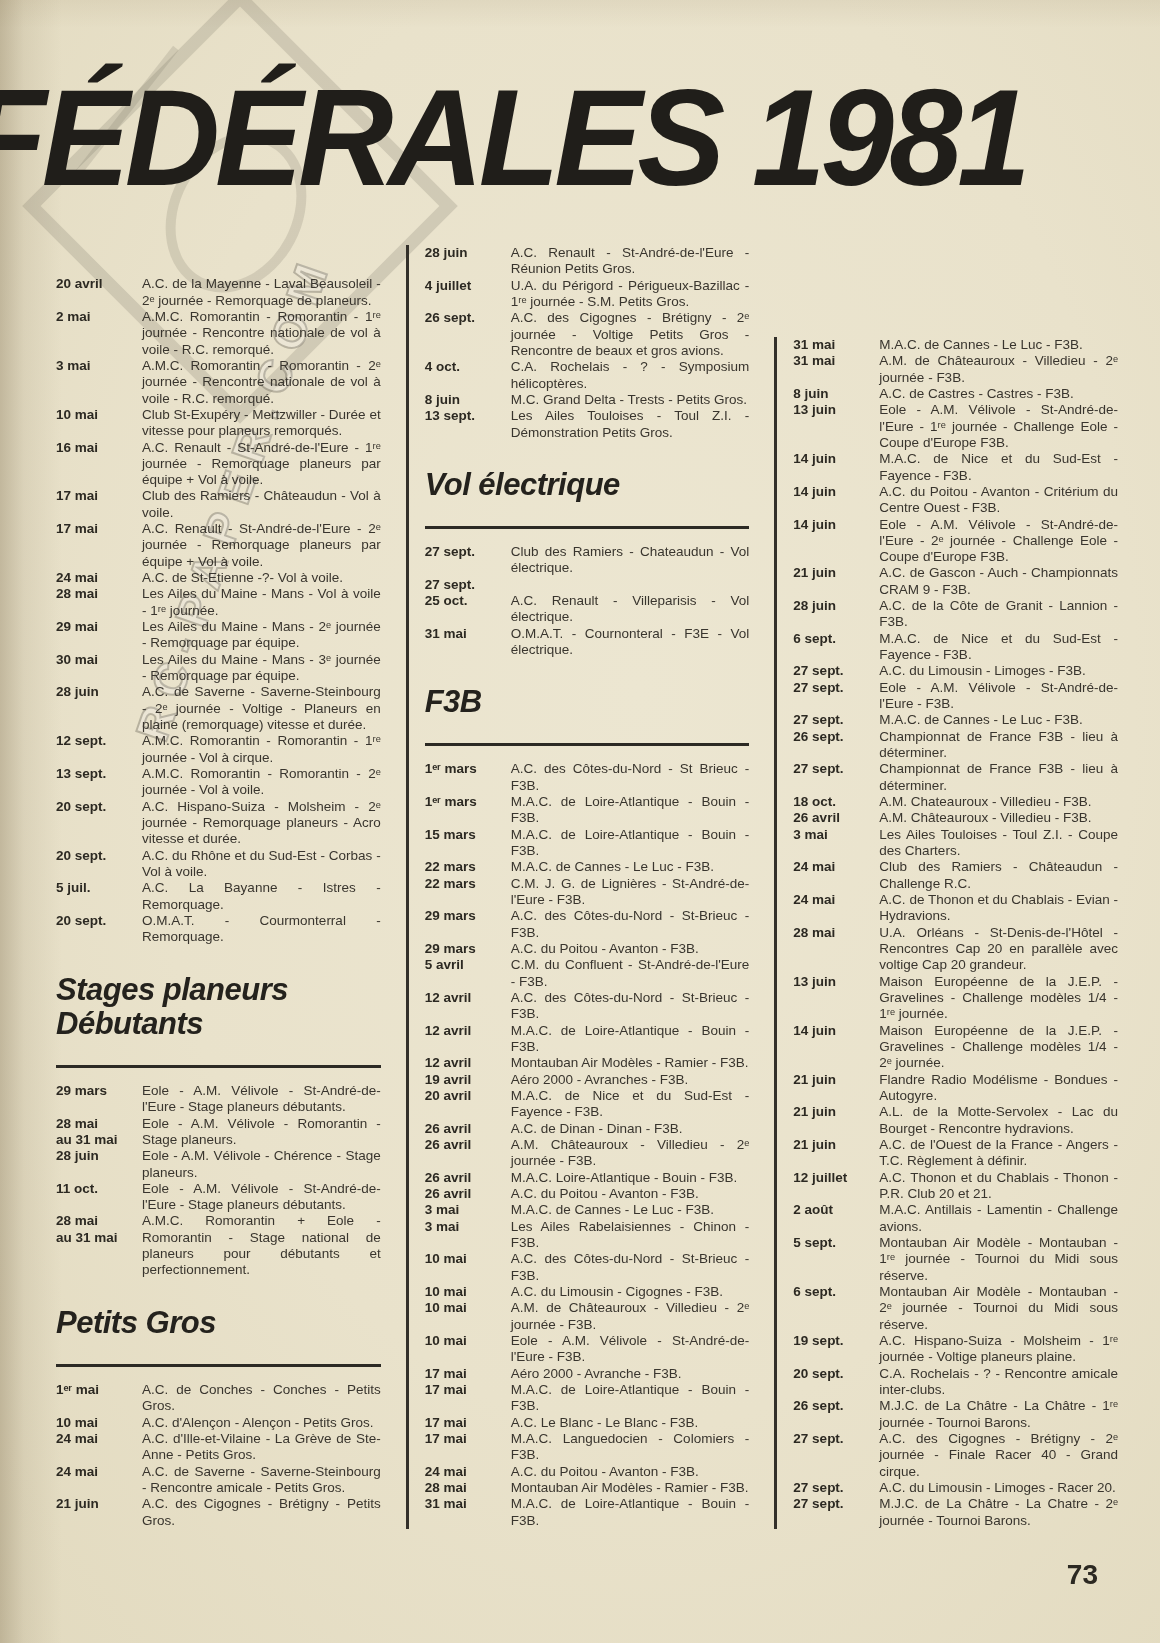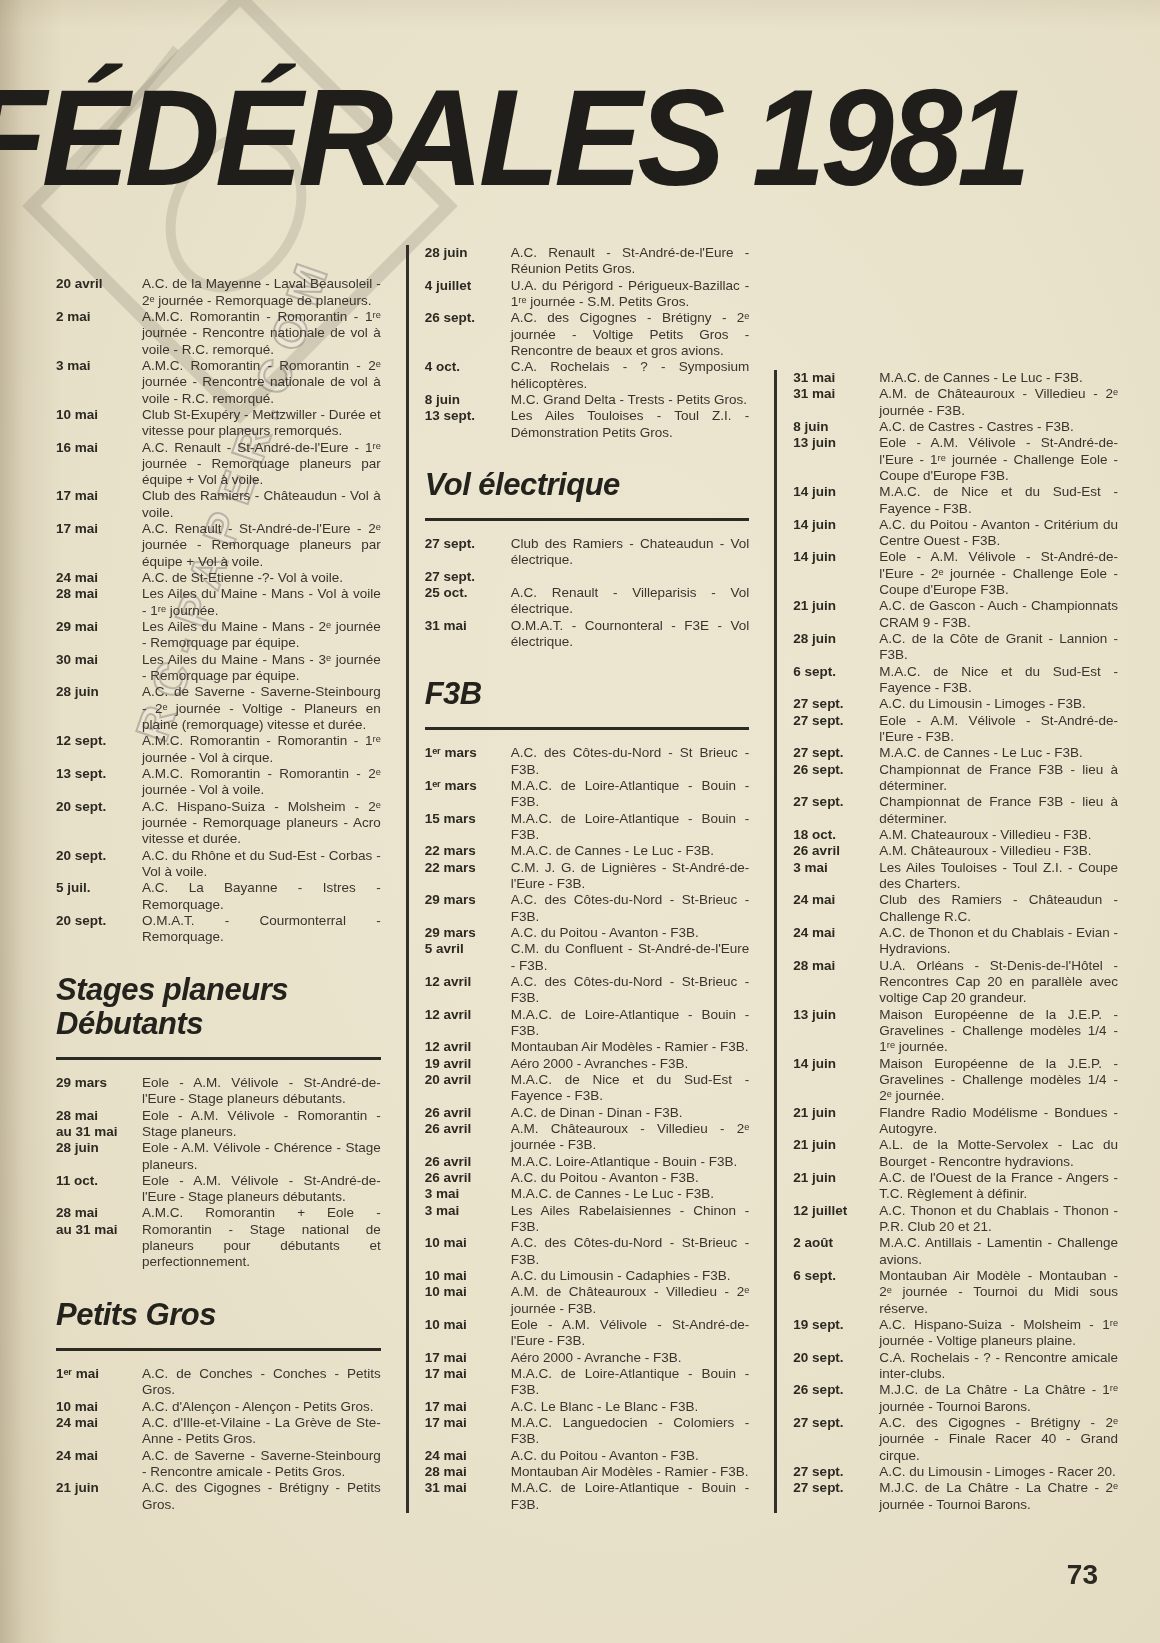--- a/index.html
+++ b/index.html
@@ -58,21 +58,21 @@
   .col{flex:1;min-width:0;padding-right:12px;}
   .col + .col{border-left:3.5px solid #33302a;padding-left:16px;margin-left:13px;}
   .col:last-child{padding-right:0;}
   .event{display:flex;}
   .date{
     width:78px;flex-shrink:0;padding-right:8px;
     font-weight:700;color:#2c2922;white-space:pre-line;
   }
   .desc{flex:1;text-align:justify;}
   .section-heading{
-    margin:27px 0 15px 0;padding-bottom:16px;
+    margin:27px 0 15px 0;padding-bottom:24px;
     border-bottom:3px solid #2c2a24;
     font-size:31px;line-height:1.1;font-weight:700;font-style:italic;
     letter-spacing:-0.5px;color:#24221d;
   }
   
   .pageno{
     position:absolute;right:62px;bottom:52px;
     font-size:28px;font-weight:700;color:#2c2922;
   }
 </style>
@@ -326,21 +326,21 @@
         <div class="event">
           <div class="date">3 mai</div>
           <div class="desc">Les Ailes Rabelaisiennes - Chinon - F3B.</div>
         </div>
         <div class="event">
           <div class="date">10 mai</div>
           <div class="desc">A.C. des Côtes-du-Nord - St-Brieuc - F3B.</div>
         </div>
         <div class="event">
           <div class="date">10 mai</div>
-          <div class="desc">A.C. du Limousin - Cadaphies - F3B.</div>
+          <div class="desc">A.C. du Limousin - Cigognes - F3B.</div>
         </div>
         <div class="event">
           <div class="date">10 mai</div>
           <div class="desc">A.M. de Châteauroux - Villedieu - 2ᵉ journée - F3B.</div>
         </div>
         <div class="event">
           <div class="date">10 mai</div>
           <div class="desc">Eole - A.M. Vélivole - St-André-de-l'Eure - F3B.</div>
         </div>
         <div class="event">
@@ -479,20 +479,24 @@
         </div>
         <div class="event">
           <div class="date">12 juillet</div>
           <div class="desc">A.C. Thonon et du Chablais - Thonon - P.R. Club 20 et 21.</div>
         </div>
         <div class="event">
           <div class="date">2 août</div>
           <div class="desc">M.A.C. Antillais - Lamentin - Challenge avions.</div>
         </div>
         <div class="event">
+          <div class="date">5 sept.</div>
+          <div class="desc">Montauban Air Modèle - Montauban - 1ʳᵉ journée - Tournoi du Midi sous réserve.</div>
+        </div>
+        <div class="event">
           <div class="date">6 sept.</div>
           <div class="desc">Montauban Air Modèle - Montauban - 2ᵉ journée - Tournoi du Midi sous réserve.</div>
         </div>
         <div class="event">
           <div class="date">19 sept.</div>
           <div class="desc">A.C. Hispano-Suiza - Molsheim - 1ʳᵉ journée - Voltige planeurs plaine.</div>
         </div>
         <div class="event">
           <div class="date">20 sept.</div>
           <div class="desc">C.A. Rochelais - ? - Rencontre amicale inter-clubs.</div>

